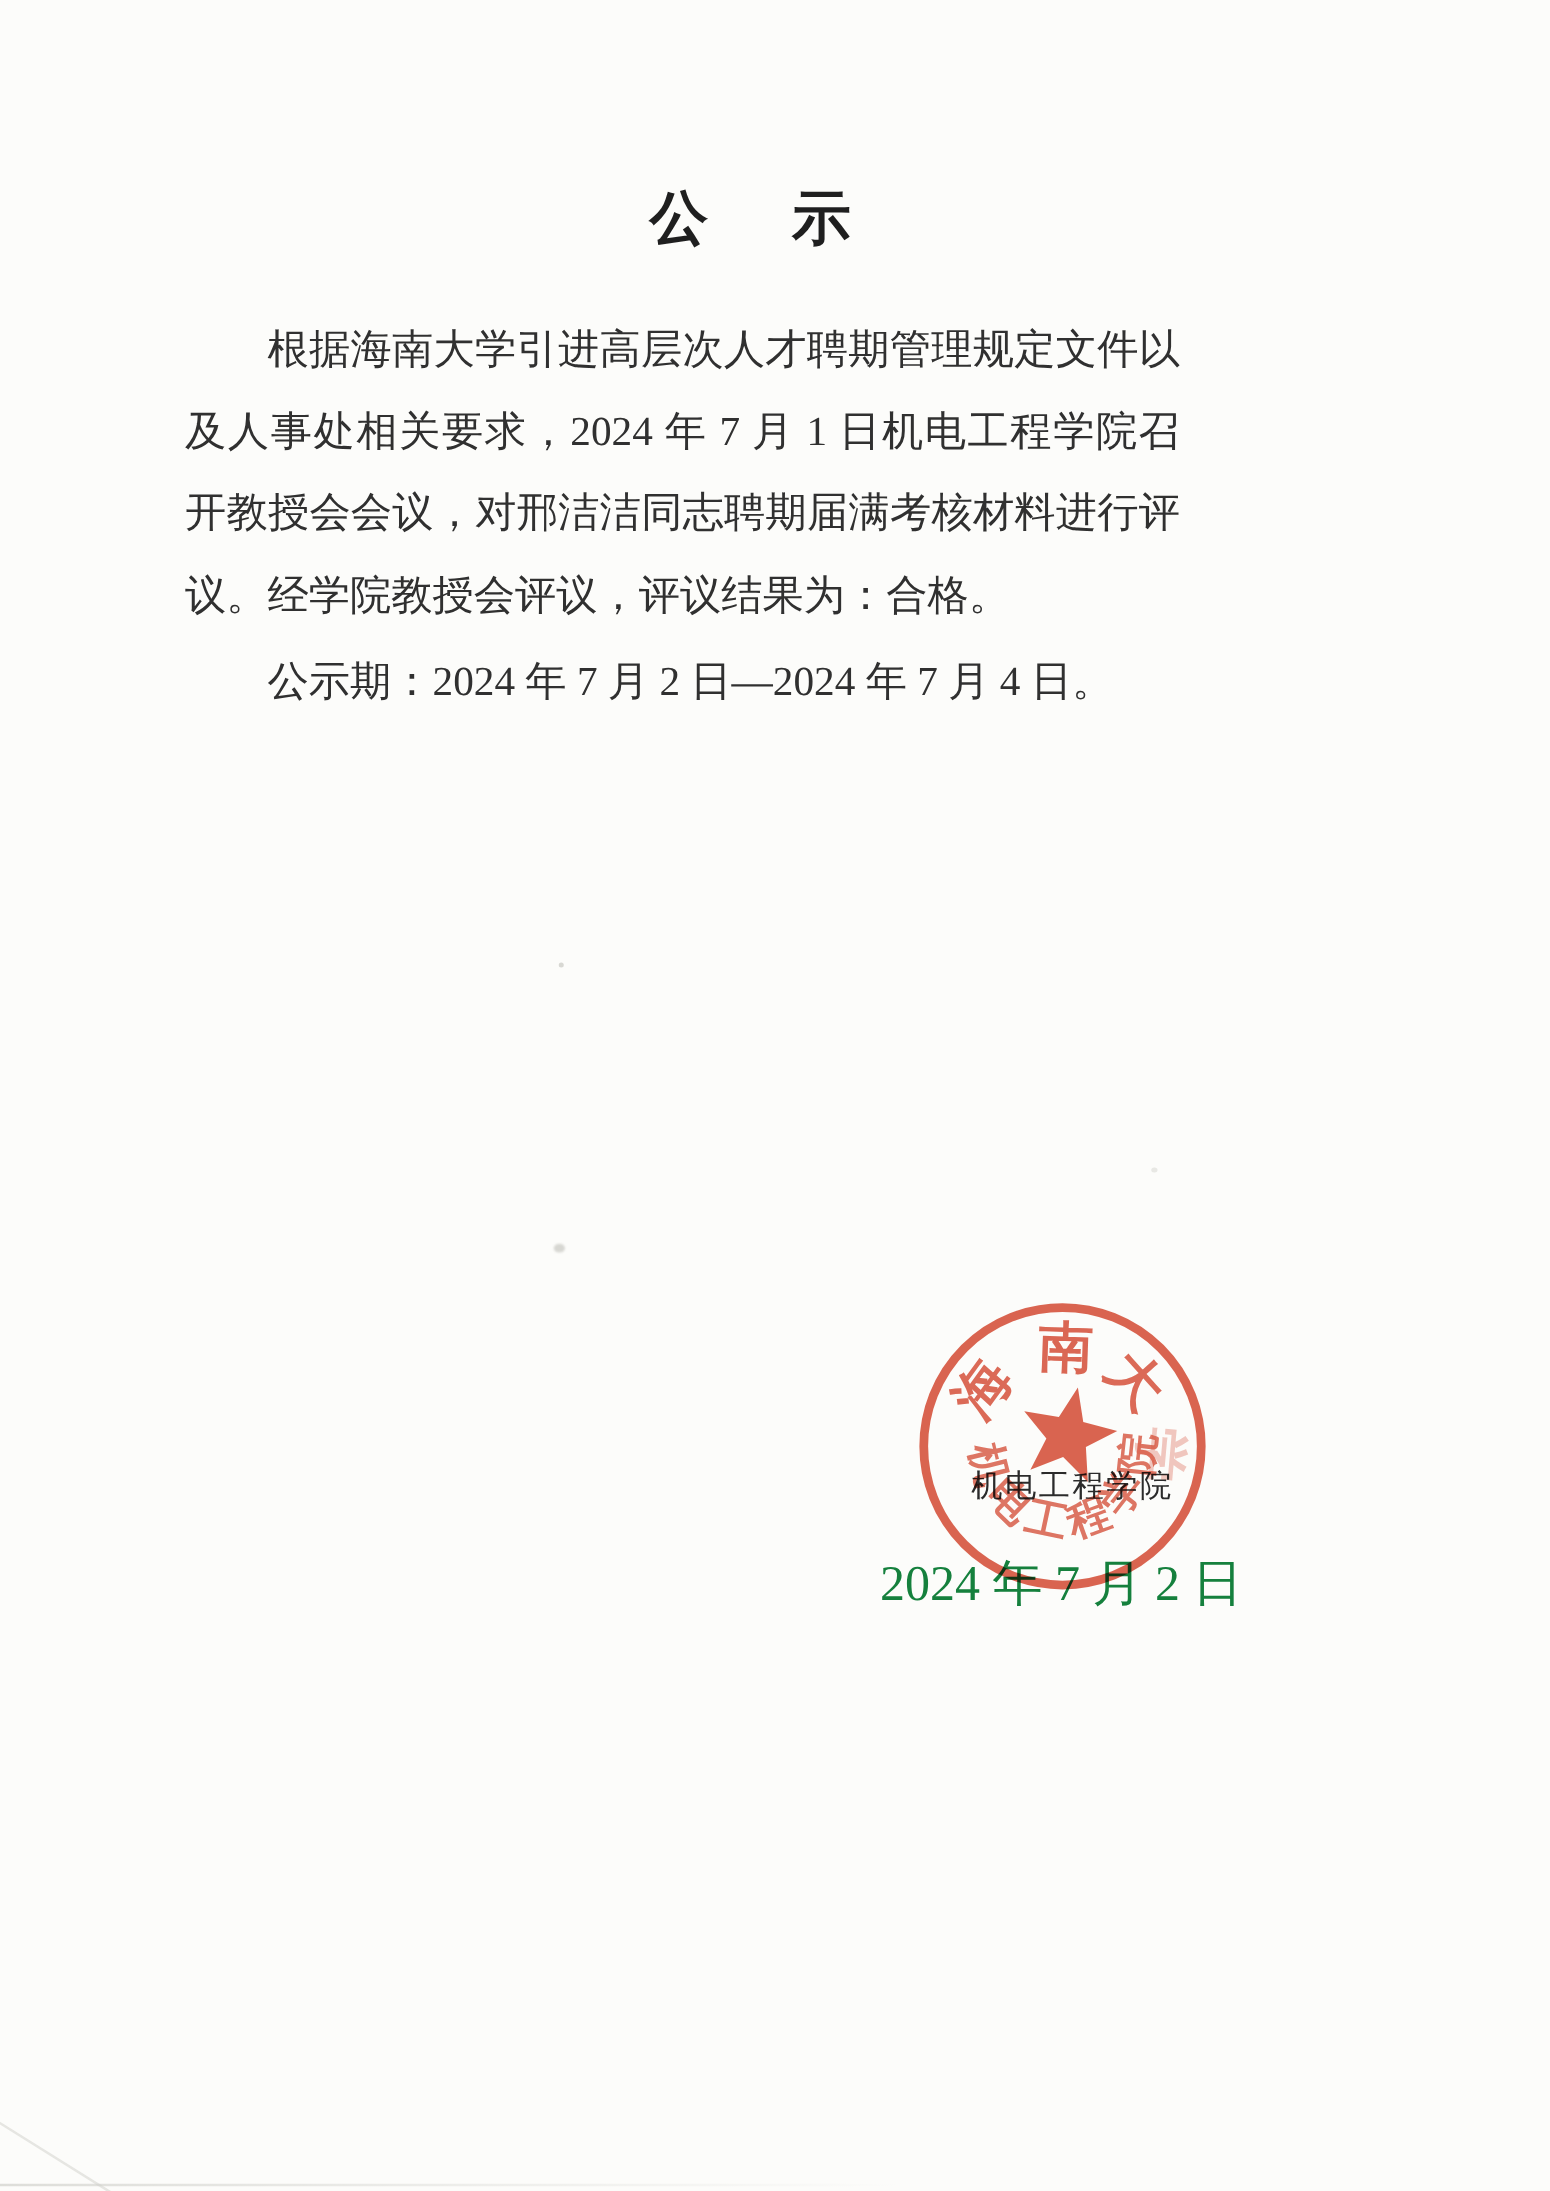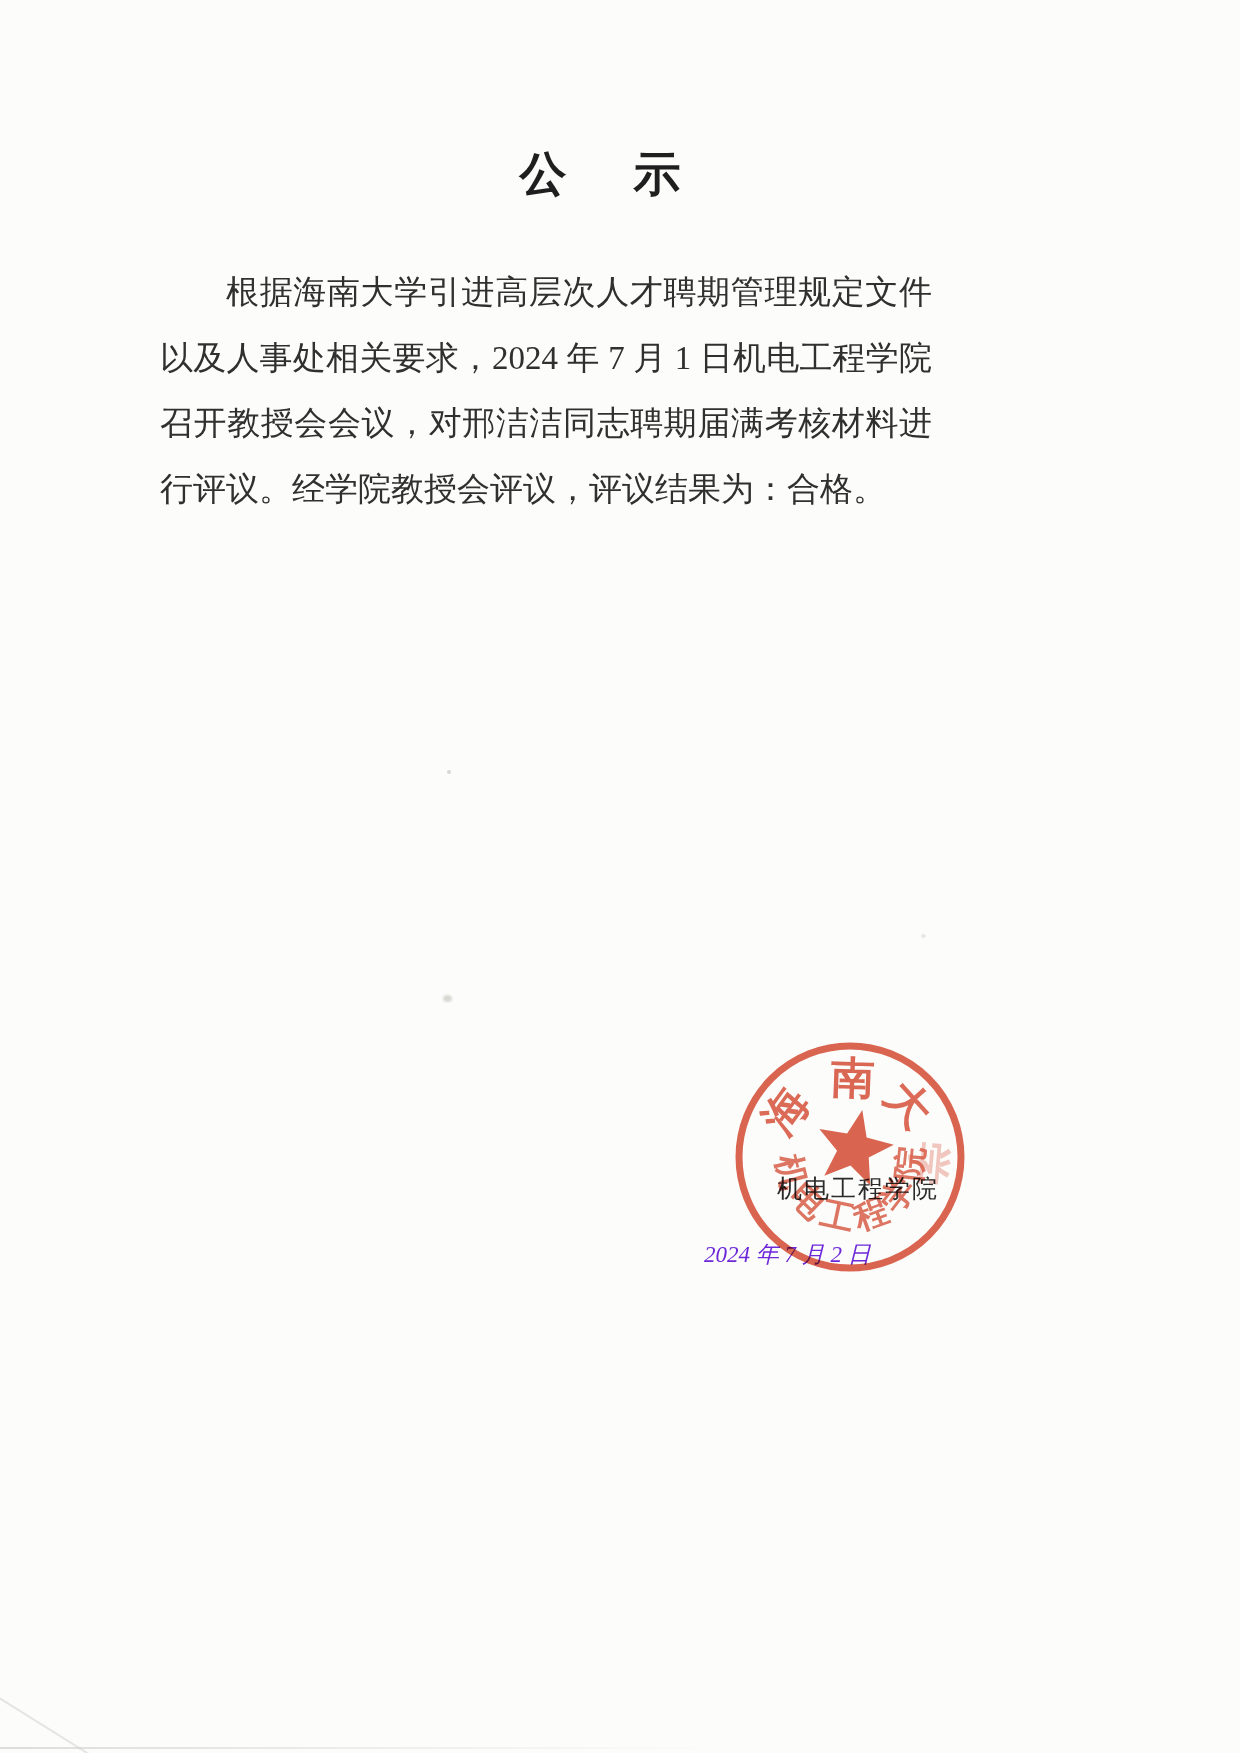--- a/index.html
+++ b/index.html
@@ -29,40 +29,39 @@
     position: absolute;
     top: 244px;
     left: 144px;
     width: 804px;
     font-size: 33px;
     line-height: 65.5px;
     text-align: justify;
     color: #303030;
   }
   .doc-body p {
-    margin: 16px;
+    margin: 4px;
     text-indent: 2em;
   }
   .sig-org {
     position: absolute;
     left: 777px;
     top: 1172px;
     font-size: 25px;
     letter-spacing: 2px;
     color: #2b2b2b;
     z-index: 1;
   }
   .sig-date {
     position: absolute;
     left: 704px;
     top: 1239px;
-    font-size: 23px;
-    color: #6d28d9;
+    font-size: 40px;
+    color: #15803d;
     z-index: 1;
-    font-style: italic;
   }
   .seal {
     position: absolute;
     left: 710px;
     top: 1017px;
     width: 280px;
     height: 280px;
     z-index: 2;
     mix-blend-mode: multiply;
     opacity: 0.9;
@@ -99,20 +98,21 @@
 </style>
 </head>
 <body>
 
 <div class="page">
 
   <div class="doc-title">公　示</div>
 
   <div class="doc-body">
     <p>根据海南大学引进高层次人才聘期管理规定文件以及人事处相关要求，2024 年 7 月 1 日机电工程学院召开教授会会议，对邢洁洁同志聘期届满考核材料进行评议。经学院教授会评议，评议结果为：合格。</p>
+    <p>公示期：2024 年 7 月 2 日—2024 年 7 月 4 日。</p>
   </div>
 
   <div class="sig-org">机电工程学院</div>
 
   <div class="sig-date">2024 年 7 月 2 日</div>
 
   <svg class="seal" viewBox="-140 -140 280 280" xmlns="http://www.w3.org/2000/svg">
     <g>
       <circle cx="0" cy="0" r="111" fill="none" stroke-width="7" stroke-opacity="0.92" stroke="#d5452e"></circle>
       <polygon points="12.3,-47.1 16.6,-19.4 43.8,-12.2 18.7,0.5 20.3,28.5 0.5,8.6 -25.7,18.8 -12.9,-6.2 -30.6,-28 -2.9,-23.5" fill-opacity="0.92" fill="#d5452e"></polygon>

